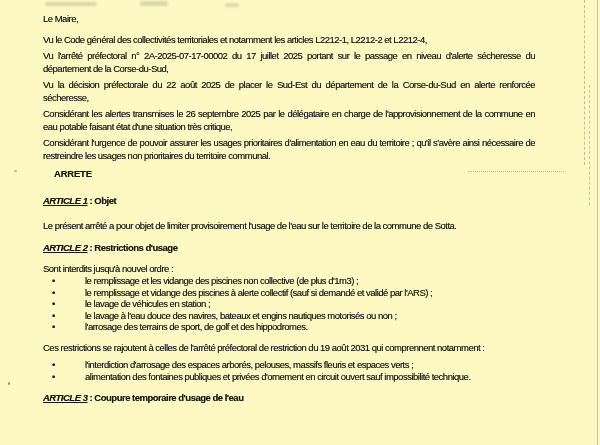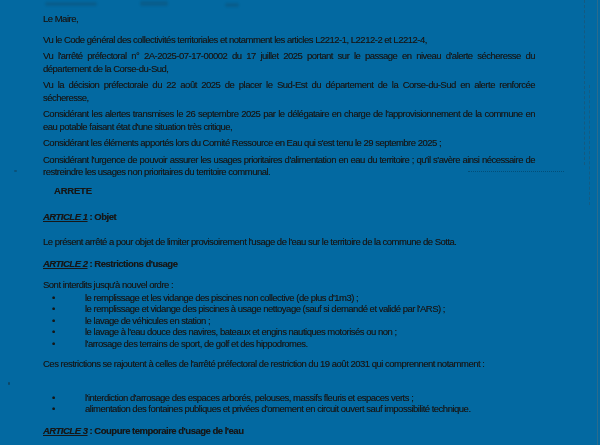--- a/index.html
+++ b/index.html
@@ -1,19 +1,19 @@
 <!DOCTYPE html>
 <html><head>
 <meta charset="utf-8">
 <style>
   html,body { margin:0; padding:0; }
   .page {
     position:relative;
     width:600px; height:445px;
-    background:#0369a1;
+    background:#fef9c3;
     overflow:hidden;
     font-family:"Liberation Sans", sans-serif;
     font-size:9.5px;
     letter-spacing:-0.5px;
     color:#161616;
     text-shadow:0 0 0.6px rgba(25,25,25,0.55);
   }
   .content {
     position:absolute; left:43px; top:13px; width:492px;
   }
@@ -30,21 +30,21 @@
   }
   .article-heading { margin:0; line-height:12.5px; font-weight:700; }
   .mt-h1 { margin-top:14px !important; }
   .mt-body1 { margin-top:12.5px !important; }
   .mt-h2 { margin-top:9.5px !important; }
   .mt-intro { margin-top:8.5px !important; }
   .mt-addendum { margin-top:9px !important; }
   .mt-h3 { margin-top:10px !important; }
   .article-label { text-decoration:underline;font-style:italic; }
   ul.prohibition-list { margin:0; padding:0; list-style:none; }
-  ul.mt-list2 { margin-top:21px; }
+  ul.mt-list2 { margin-top:5px; }
   ul.prohibition-list li {
     position:relative;
     padding-left:42px;
     line-height:11.5px;
     text-align:justify;
   }
   ul.prohibition-list li::before {
     content:"\2022";
     position:absolute; left:9px; top:0;
   }
@@ -83,40 +83,39 @@
   <div class="artifact speck-b"></div>
 
   <div class="content">
 
     <p class="salutation">Le Maire,</p>
 
     <p class="recital-first">Vu le Code général des collectivités territoriales et notamment les articles L2212-1, L2212-2 et L2212-4,</p>
     <p class="recital">Vu l'arrêté préfectoral n° 2A-2025-07-17-00002 du 17 juillet 2025 portant sur le passage en niveau d'alerte sécheresse du département de la Corse-du-Sud,</p>
     <p class="recital">Vu la décision préfectorale du 22 août 2025 de placer le Sud-Est du département de la Corse-du-Sud en alerte renforcée sécheresse,</p>
     <p class="recital">Considérant les alertes transmises le 26 septembre 2025 par le délégataire en charge de l'approvisionnement de la commune en eau potable faisant état d'une situation très critique,</p>
-    <p class="recital">Considérant les éléments apportés lors du Comité Ressource en Eau qui s'est tenu le 29 septembre 2025 ;</p>
     <p class="recital">Considérant l'urgence de pouvoir assurer les usages prioritaires d'alimentation en eau du territoire ; qu'il s'avère ainsi nécessaire de restreindre les usages non prioritaires du territoire communal.</p>
 
     <p class="arrete">ARRETE</p>
 
     <p class="article-heading mt-h1">
       <span class="article-label">ARTICLE 1</span><span> : Objet</span>
     </p>
 
     <p class="mt-body1">Le présent arrêté a pour objet de limiter provisoirement l'usage de l'eau sur le territoire de la commune de Sotta.</p>
 
     <p class="article-heading mt-h2">
       <span class="article-label">ARTICLE 2</span><span> : Restrictions d'usage</span>
     </p>
 
     <p class="mt-intro">Sont interdits jusqu'à nouvel ordre :</p>
 
     <ul class="prohibition-list">
       <li>le remplissage et les vidange des piscines non collective (de plus d'1m3) ;</li>
-      <li>le remplissage et vidange des piscines à usage nettoyage (sauf si demandé et validé par l'ARS) ;</li>
+      <li>le remplissage et vidange des piscines à alerte collectif (sauf si demandé et validé par l'ARS) ;</li>
       <li>le lavage de véhicules en station ;</li>
       <li>le lavage à l'eau douce des navires, bateaux et engins nautiques motorisés ou non ;</li>
       <li>l'arrosage des terrains de sport, de golf et des hippodromes.</li>
     </ul>
 
     <p class="mt-addendum">Ces restrictions se rajoutent à celles de l'arrêté préfectoral de restriction du 19 août 2031 qui comprennent notamment :</p>
 
     <ul class="prohibition-list mt-list2">
       <li>l'interdiction d'arrosage des espaces arborés, pelouses, massifs fleuris et espaces verts ;</li>
       <li>alimentation des fontaines publiques et privées d'ornement en circuit ouvert sauf impossibilité technique.</li>

